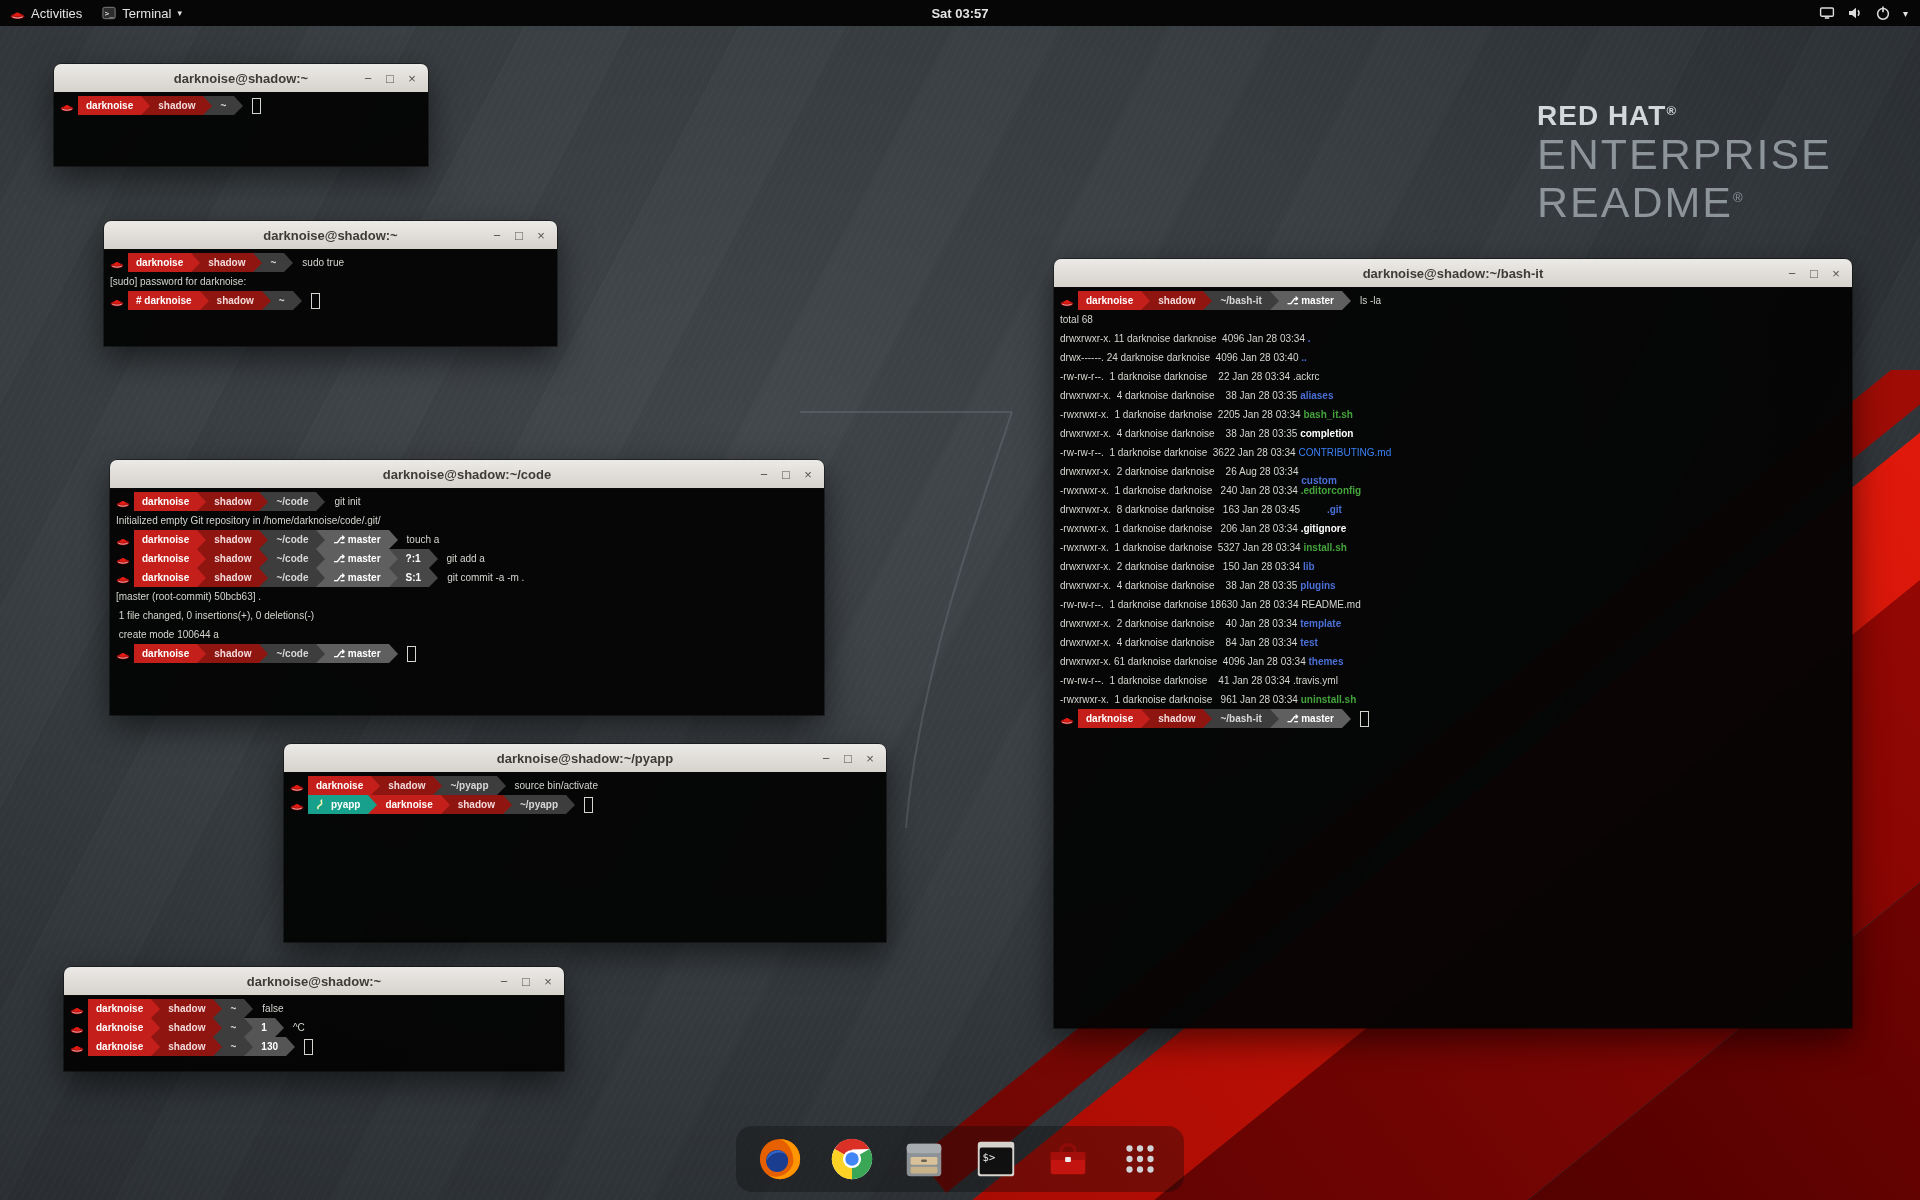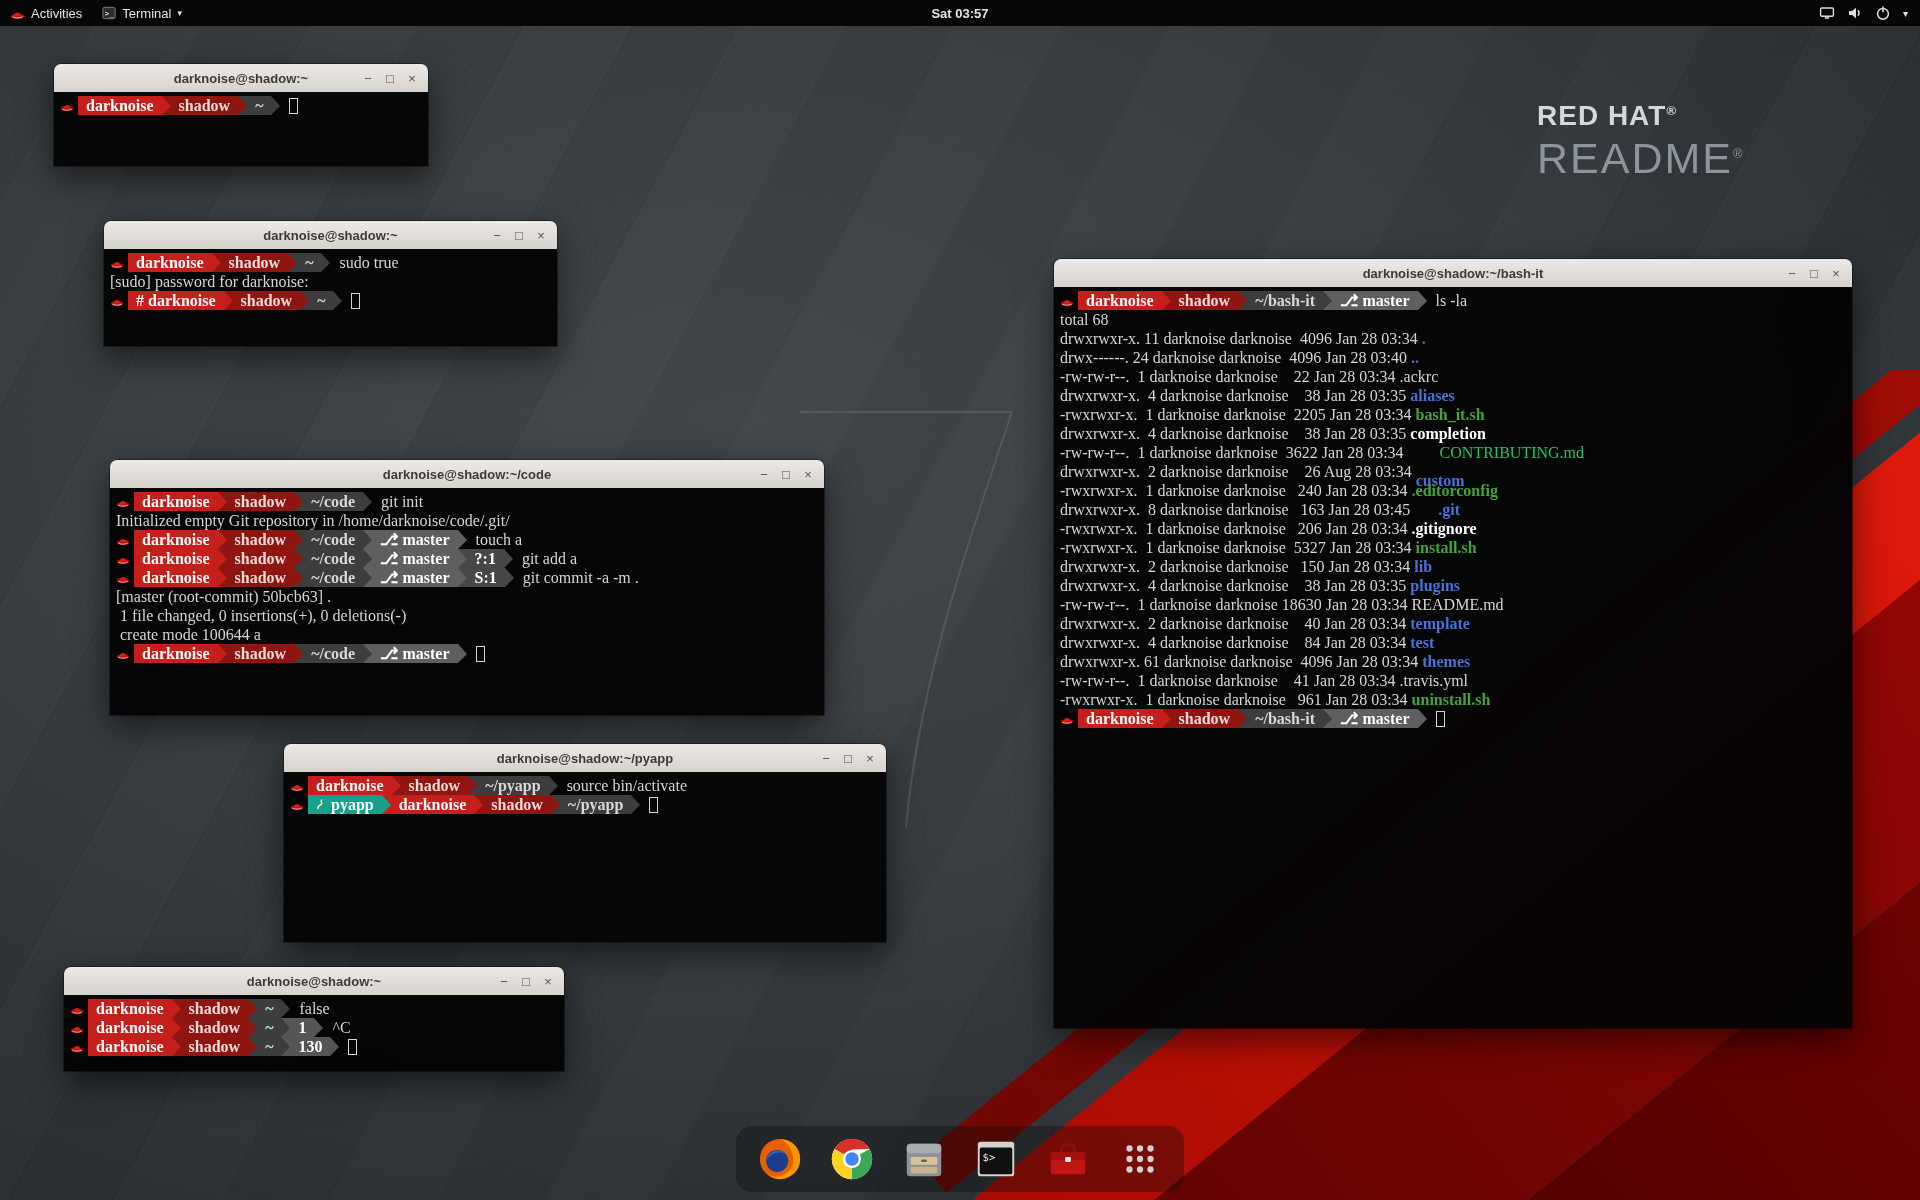--- a/index.html
+++ b/index.html
@@ -36,21 +36,21 @@
   
   .window{position:absolute;z-index:10;border-radius:8px 8px 0 0;
     box-shadow:0 12px 34px rgba(0,0,0,.55), 0 0 0 1px rgba(0,0,0,.4);}
   .titlebar{height:28px;background:linear-gradient(#eceae7,#d6d2cc);border-bottom:1px solid #aaa49c;
     border-radius:7px 7px 0 0;display:flex;align-items:center;position:relative;}
   .title{position:absolute;left:0;right:0;text-align:center;font-size:13px;font-weight:bold;color:#3e3b37;pointer-events:none;}
   .controls{margin-left:auto;display:flex;gap:2px;padding-right:6px;z-index:2;}
   .wbtn{width:20px;height:20px;display:flex;align-items:center;justify-content:center;color:#56524d;
     font-size:13px;border-radius:3px;cursor:default;}
   .term-body{position:absolute;top:28px;left:0;right:0;bottom:0;background:rgba(4,4,4,0.97);
-    padding:4px 6px;font-family:Liberation Serif, serif;font-size:16px;line-height:19px;color:#d3d7cf;overflow:hidden;}
+    padding:4px 6px;font-family:Liberation Sans, sans-serif;font-size:10px;line-height:19px;color:#d3d7cf;overflow:hidden;}
   .term-line{white-space:pre;display:flex;align-items:center;height:19px;}
   .prompt-icon{width:18px;display:inline-flex;align-items:center;}
   .pl-seg{display:inline-flex;align-items:center;height:19px;padding:0 8px;font-weight:bold;}
   .pl-arrow{display:inline-block;width:0;height:0;border-top:10px solid transparent;border-bottom:9px solid transparent;border-left:9px solid transparent;}
   .cmd{margin-left:9px;}
   .cursor{display:inline-block;width:9px;height:16px;border:1px solid #d3d7cf;margin-left:9px;box-sizing:border-box;}
 
   
   #win0{left:54px;top:64px;width:374px;height:102px;}
   #win1{left:104px;top:221px;width:453px;height:125px;}
@@ -77,20 +77,21 @@
   </svg>
   <div class="ribbons">
     <div class="band band-thin"></div>
     <div class="band band-bright"></div>
     <div class="band band-dark"></div>
     <div class="band band-deep"></div>
   </div>
 
   <div class="branding">
     <div class="brand-redhat"><span>RED HAT</span><span class="reg">®</span></div>
+    <div class="brand-big"><span>ENTERPRISE</span></div>
     <div class="brand-big"><span>README</span><span class="reg">®</span></div>
   </div>
 
   <section class="window" id="win0">
       <div class="titlebar">
         <div class="title">darknoise@shadow:~</div>
         <div class="controls">
           <div class="wbtn">−</div>
           <div class="wbtn">□</div>
           <div class="wbtn">×</div>
@@ -234,21 +235,21 @@
               <path d="M4.2 10 C4.2 4.5 11.8 4.5 11.8 10" fill="#e11b12"></path>
               <path d="M2.5 10.6 c3.5 1.7 7.5 1.7 11 0" fill="none" stroke="#fff" stroke-width="0.9" opacity="0.85"></path>
             </svg></span><span class="pl-seg" style="background: rgb(196, 31, 26); color: rgb(255, 255, 255);">darknoise</span><span class="pl-arrow" style="border-left-color: rgb(196, 31, 26); background: rgb(143, 21, 17);"></span><span class="pl-seg" style="background: rgb(143, 21, 17); color: rgb(243, 218, 218);">shadow</span><span class="pl-arrow" style="border-left-color: rgb(143, 21, 17); background: rgb(61, 61, 61);"></span><span class="pl-seg" style="background: rgb(61, 61, 61); color: rgb(216, 216, 216);">~/bash-it</span><span class="pl-arrow" style="border-left-color: rgb(61, 61, 61); background: rgb(95, 95, 95);"></span><span class="pl-seg" style="background: rgb(95, 95, 95); color: rgb(255, 255, 255);">⎇ master</span><span class="pl-arrow" style="border-left-color: rgb(95, 95, 95);"></span><span class="cmd">ls -la</span></div>
         <div class="term-line"><span class="plain">total 68</span></div>
         <div class="term-line"><span class="plain">drwxrwxr-x. 11 darknoise darknoise  4096 Jan 28 03:34 </span><span class="ls-name" style="color: rgb(74, 111, 214); font-weight: bold;">.</span></div>
         <div class="term-line"><span class="plain">drwx------. 24 darknoise darknoise  4096 Jan 28 03:40 </span><span class="ls-name" style="color: rgb(74, 111, 214); font-weight: bold;">..</span></div>
         <div class="term-line"><span class="plain">-rw-rw-r--.  1 darknoise darknoise    22 Jan 28 03:34 </span><span class="ls-name" style="color: rgb(211, 215, 207);">.ackrc</span></div>
         <div class="term-line"><span class="plain">drwxrwxr-x.  4 darknoise darknoise    38 Jan 28 03:35 </span><span class="ls-name" style="color: rgb(74, 111, 214); font-weight: bold;">aliases</span></div>
         <div class="term-line"><span class="plain">-rwxrwxr-x.  1 darknoise darknoise  2205 Jan 28 03:34 </span><span class="ls-name" style="color: rgb(69, 163, 60); font-weight: bold;">bash_it.sh</span></div>
         <div class="term-line"><span class="plain">drwxrwxr-x.  4 darknoise darknoise    38 Jan 28 03:35 </span><span class="ls-name" style="color: #ffffff; font-weight: bold;">completion</span></div>
-        <div class="term-line"><span class="plain">-rw-rw-r--.  1 darknoise darknoise  3622 Jan 28 03:34 </span><span class="ls-name" style="color: #22c55e; margin-left: 32px;">CONTRIBUTING.md</span></div>
+        <div class="term-line"><span class="plain">-rw-rw-r--.  1 darknoise darknoise  3622 Jan 28 03:34 </span><span class="ls-name" style="color: #3b82f6;">CONTRIBUTING.md</span></div>
         <div class="term-line"><span class="plain">drwxrwxr-x.  2 darknoise darknoise    26 Aug 28 03:34 </span><span class="ls-name" style="color: rgb(74, 111, 214); font-weight: bold; margin-top: 18px;">custom</span></div>
         <div class="term-line"><span class="plain">-rwxrwxr-x.  1 darknoise darknoise   240 Jan 28 03:34 </span><span class="ls-name" style="color: rgb(69, 163, 60); font-weight: bold;">.editorconfig</span></div>
         <div class="term-line"><span class="plain">drwxrwxr-x.  8 darknoise darknoise   163 Jan 28 03:45 </span><span class="ls-name" style="color: rgb(74, 111, 214); font-weight: bold; margin-left: 24px;">.git</span></div>
         <div class="term-line"><span class="plain">-rwxrwxr-x.  1 darknoise darknoise   206 Jan 28 03:34 </span><span class="ls-name" style="color: #ffffff; font-weight: bold;">.gitignore</span></div>
         <div class="term-line"><span class="plain">-rwxrwxr-x.  1 darknoise darknoise  5327 Jan 28 03:34 </span><span class="ls-name" style="color: rgb(69, 163, 60); font-weight: bold;">install.sh</span></div>
         <div class="term-line"><span class="plain">drwxrwxr-x.  2 darknoise darknoise   150 Jan 28 03:34 </span><span class="ls-name" style="color: rgb(74, 111, 214); font-weight: bold;">lib</span></div>
         <div class="term-line"><span class="plain">drwxrwxr-x.  4 darknoise darknoise    38 Jan 28 03:35 </span><span class="ls-name" style="color: rgb(74, 111, 214); font-weight: bold;">plugins</span></div>
         <div class="term-line"><span class="plain">-rw-rw-r--.  1 darknoise darknoise 18630 Jan 28 03:34 </span><span class="ls-name" style="color: rgb(211, 215, 207);">README.md</span></div>
         <div class="term-line"><span class="plain">drwxrwxr-x.  2 darknoise darknoise    40 Jan 28 03:34 </span><span class="ls-name" style="color: rgb(74, 111, 214); font-weight: bold;">template</span></div>
         <div class="term-line"><span class="plain">drwxrwxr-x.  4 darknoise darknoise    84 Jan 28 03:34 </span><span class="ls-name" style="color: rgb(74, 111, 214); font-weight: bold;">test</span></div>

